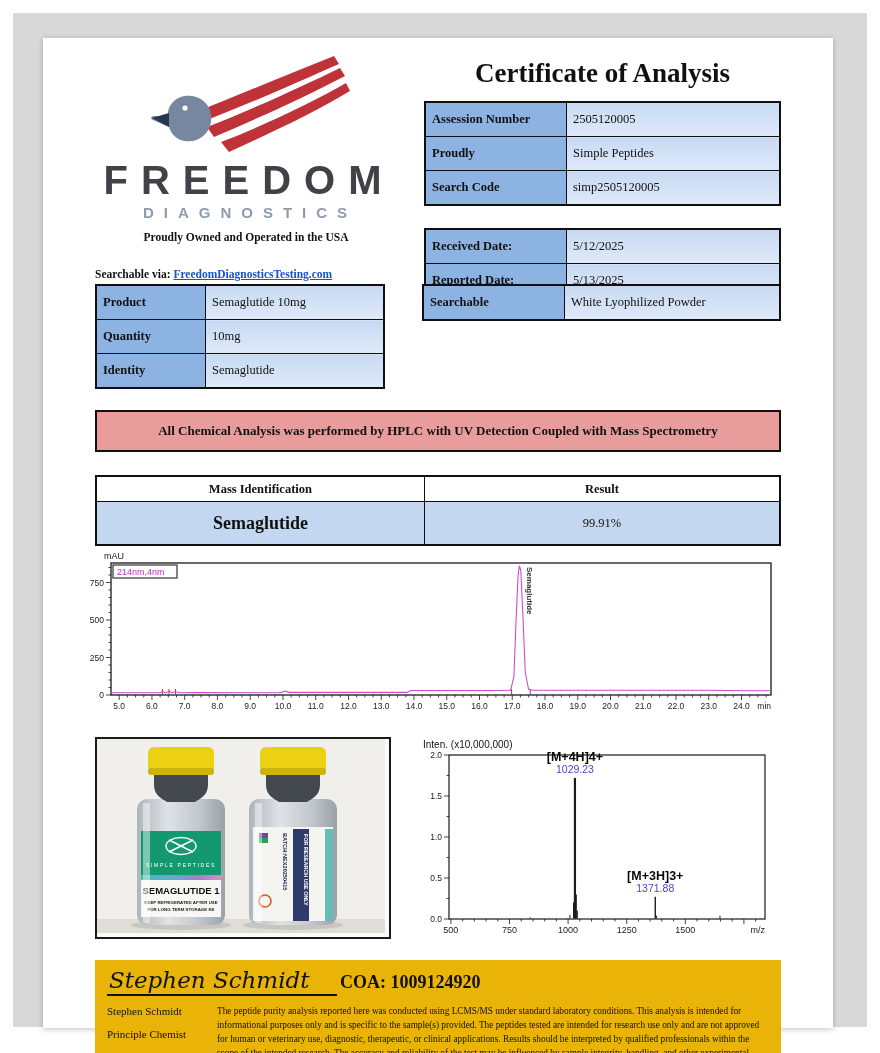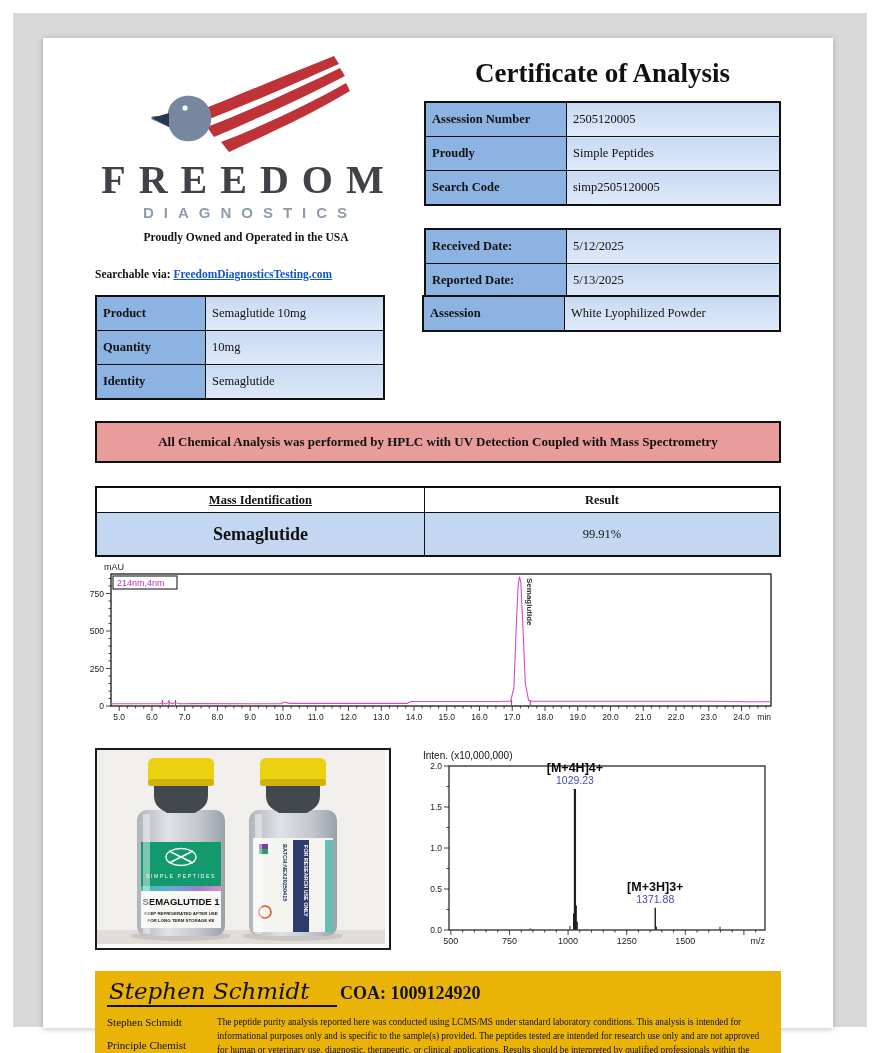--- a/index.html
+++ b/index.html
@@ -6,38 +6,38 @@
   body{width:880px;height:1053px;position:relative;overflow:hidden;background:#fff;
        font-family:"Liberation Serif",serif;color:#111;}
   .backdrop{position:absolute;left:13px;top:13px;width:854px;height:1014px;background:#d9d9d9;}
   .page{position:absolute;left:43px;top:38px;width:790px;height:990px;background:#fff;
         box-shadow:0 1px 6px rgba(0,0,0,.25);box-sizing:border-box;padding:18px 52px 6px 52px;}
 
   
   .hdr{display:flex;height:216px;}
   .logo-col{width:302px;flex:none;}
   .eagle{display:block;margin:0 auto;}
-  .brand{font-family:Liberation Serif, serif;font-weight:700;font-size:40px;color:#414147;
+  .brand{font-family:Liberation Sans, sans-serif;font-weight:700;font-size:40px;color:#414147;
          letter-spacing:13px;text-align:center;line-height:1;margin:2px 0 0 6px;}
   .brand-sub{font-family:"Liberation Sans",sans-serif;font-weight:700;font-size:15px;color:#8e9cac;
          letter-spacing:10px;text-align:center;margin:4px 0 0 8px;}
   .tagline{font-weight:bold;font-size:11.5px;text-align:center;margin-top:10px;}
   .search-line{font-weight:bold;font-size:11.5px;margin-top:25px;}
   a.link{color:#1155cc;text-decoration:underline;font-weight:bold;}
   .right-col{flex:1;margin-left:27px;}
   .coa-title{font-size:27px;font-weight:bold;text-align:center;margin:2px 0 12px 0;}
 
   
   table.kv{border-collapse:collapse;border:2px solid #101010;width:100%;}
   table.kv td{border:1px solid #101010;font-size:12.5px;padding:7px 6px;height:19px;}
   td.kv-label{background:#8db3e2;font-weight:bold;}
   td.kv-value{background:linear-gradient(180deg,#c7d9f2,#dfeaf9);}
   .w-info td.kv-label{width:128px;}
   .w-prod td.kv-label{width:96px;}
-  .row2{display:flex;margin-top:23px;}
+  .row2{display:flex;margin-top:12px;}
   .prod-wrap{width:290px;flex:none;}
   .lot-wrap{flex:1;margin-left:37px;}
 
   .banner{margin-top:21px;background:#e99c9c;border:2px solid #101010;height:38px;
           display:flex;align-items:center;justify-content:center;
           font-weight:bold;font-size:13px;text-align:center;}
 
   table.mass{border-collapse:collapse;border:2px solid #101010;width:100%;margin-top:23px;}
   table.mass td{border:1px solid #101010;text-align:center;}
   .mass-h{background:#fff;font-weight:bold;font-size:12.5px;height:22px;}
@@ -135,34 +135,34 @@
           <td class="kv-label">Identity</td>
           <td class="kv-value">Semaglutide</td>
             </tr>
       </tbody>
         </table>
     </div>
     <div class="lot-wrap">
       <table class="kv w-info">
         <tbody>
         <tr>
-          <td class="kv-label">Assession</td>
+          <td class="kv-label">Searchable</td>
           <td class="kv-value">White Lyophilized Powder</td>
             </tr>
       </tbody>
         </table>
     </div>
   </div>
 
   <div class="banner">All Chemical Analysis was performed by HPLC with UV Detection Coupled with Mass Spectrometry</div>
 
   <table class="mass">
     <tbody>
         <tr>
-      <td class="mass-h" style="width:48%;text-decoration:underline;">Mass Identification</td>
+      <td class="mass-h" style="width:48%;">Mass Identification</td>
       <td class="mass-h">Result</td>
         </tr>
     <tr>
       <td class="mass-c1">Semaglutide</td>
       <td class="mass-c2">99.91%</td>
         </tr>
   </tbody>
     </table>
 
   <div class="chroma-wrap">

